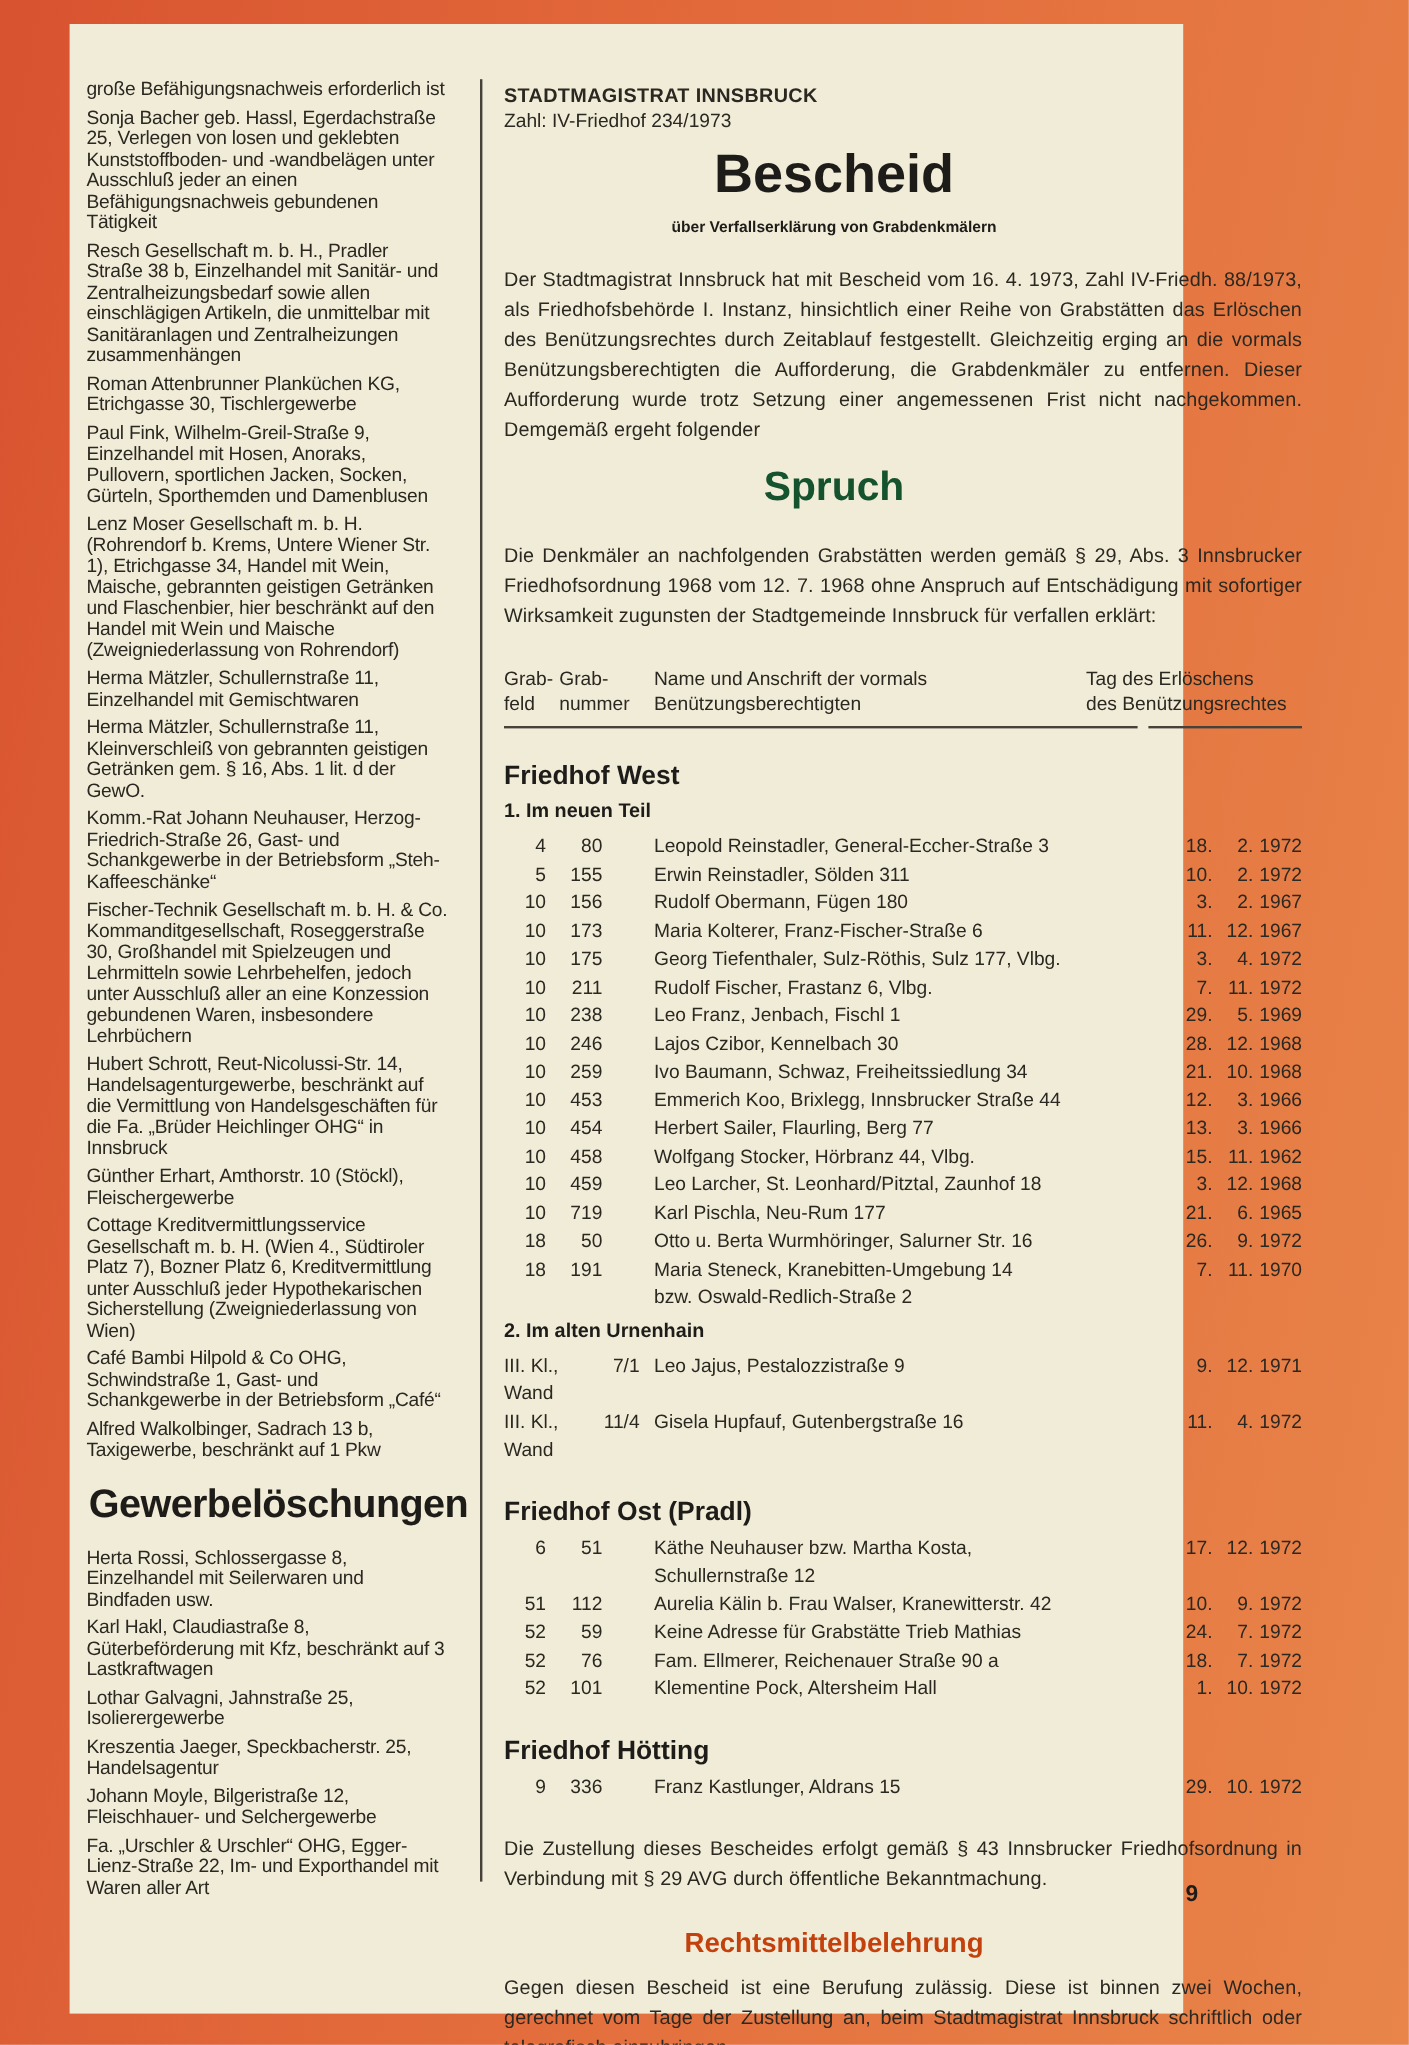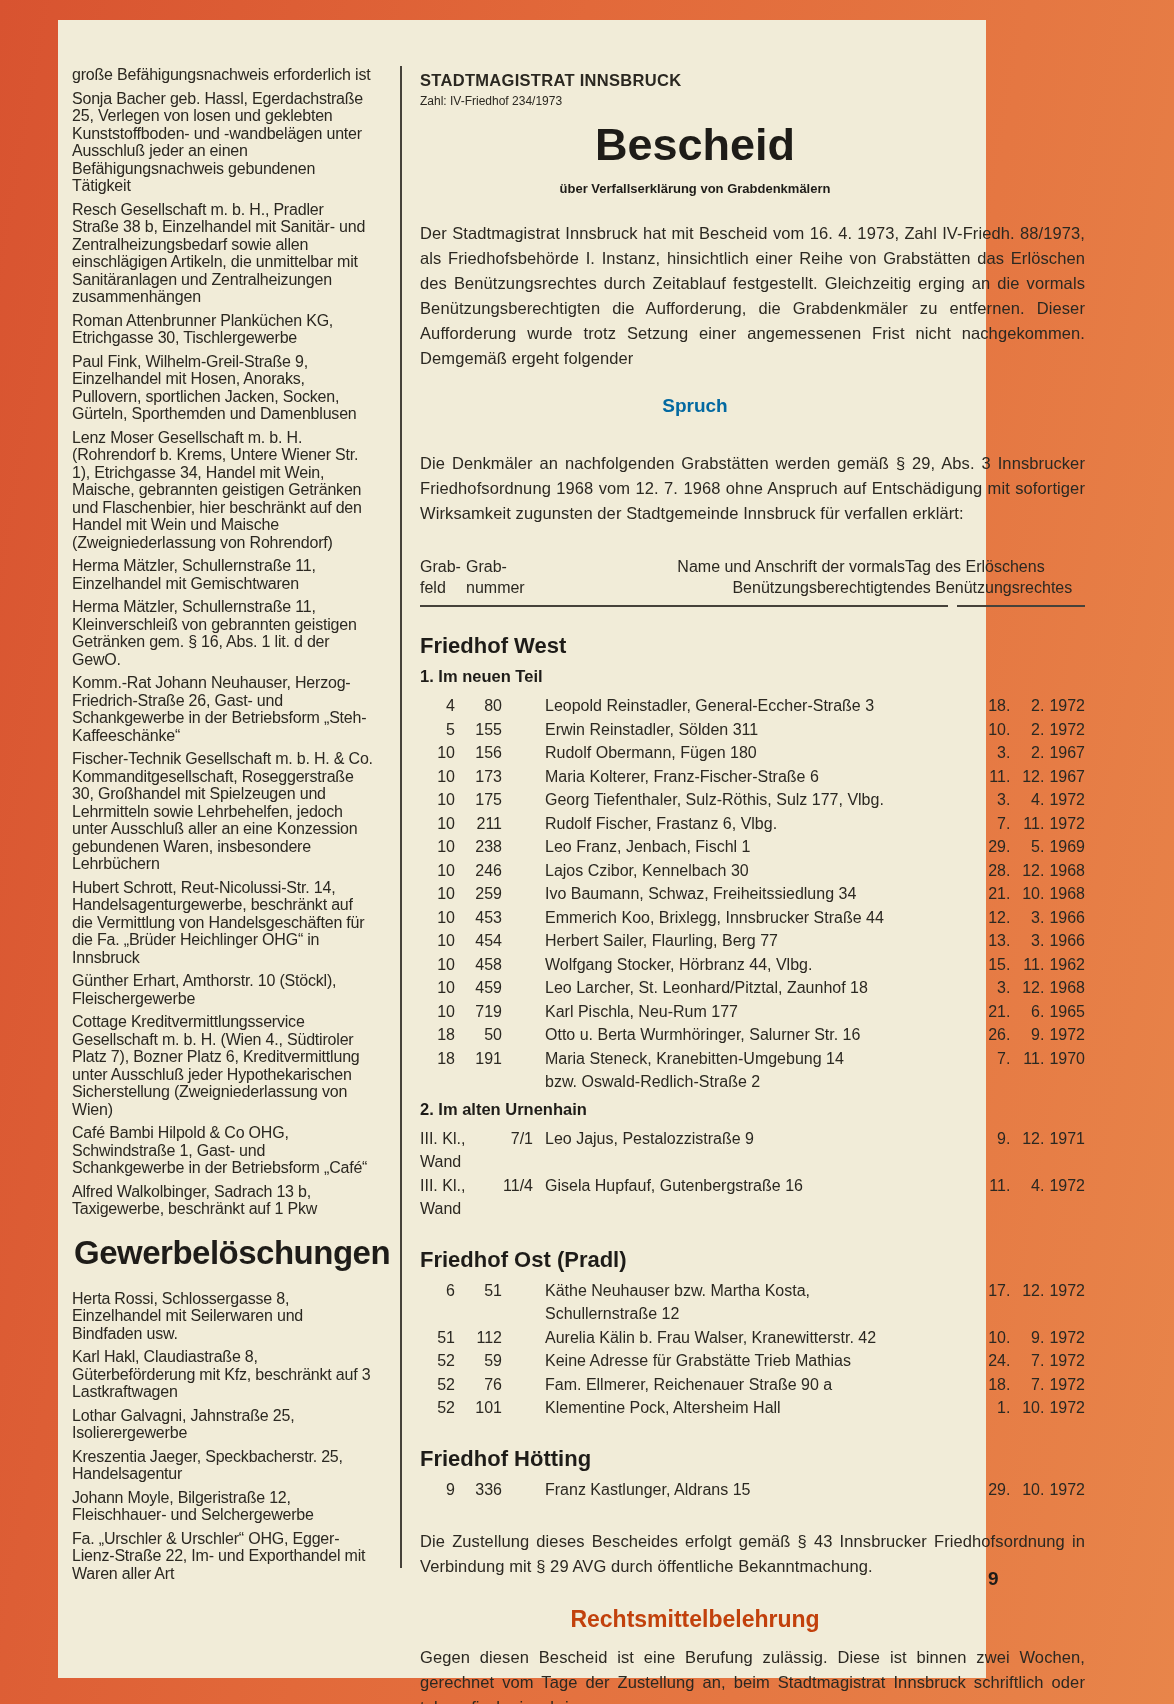--- a/index.html
+++ b/index.html
@@ -33,33 +33,33 @@
   .divider{
     position:absolute; left:342px; top:46px; width:2px; height:1502px;
     background:var(--rule);
   }
   
   .col-right{
     position:absolute; left:362px; top:50px; width:665px;
     font-size:16.5px; line-height:25px;
   }
   .agency{font-weight:bold; font-size:16.5px; line-height:21px; letter-spacing:0.3px;}
-  .refline{font-size:12px; line-height:21px;}
+  .refline{font-size:16px; line-height:21px;}
   .doc-title{
     font-size:45px; line-height:50px; font-weight:bold; color:#1e1c18;
     margin-top:8px;
   }
   .doc-subtitle{font-size:13px; line-height:24px; font-weight:bold; margin-top:7px; color:#1e1c18;}
   .centered{text-align:center; padding-right:115px;}
   .para{margin-top:20px; text-align:justify; letter-spacing:0.1px;}
-  .h-spruch{font-size:19px; line-height:34px; font-weight:bold; margin-top:18px; color:#0369a1;}
+  .h-spruch{font-size:34px; line-height:34px; font-weight:bold; margin-top:18px; color:#14532d;}
   .h-rechts{font-size:23px; line-height:28px; font-weight:bold; margin-top:26px; color:#c2410c;}
   
   .thead{display:flex; margin-top:30px; font-size:16px; line-height:21px; white-space:pre-line;}
-  .th-feld{width:46px;} .th-num{width:79px;} .th-name{flex:1;text-align:right;}
+  .th-feld{width:46px;} .th-num{width:79px;} .th-name{flex:1;}
   .th-date{width:180px;}
   .thead-rule{display:flex; margin-top:7px;}
   .thead-rule .seg1{width:528px; border-bottom:2px solid var(--rule);}
   .thead-rule .seg2{margin-left:9px; flex:1; border-bottom:2px solid var(--rule);}
   .sec-heading{font-size:22px; line-height:26px; font-weight:bold; margin:26px 0 6px 0; color:#1e1c18;}
   .grp-label{font-size:16.5px; line-height:22px; font-weight:bold; margin:4px 0 7px 0; color:#1e1c18;}
   .trow{display:flex; align-items:flex-start; font-size:16px; line-height:23.5px;}
   .c-feld{width:35px; text-align:right;}
   .c-num{width:47px; text-align:right;}
   .c-wall{width:125px; display:flex;}

